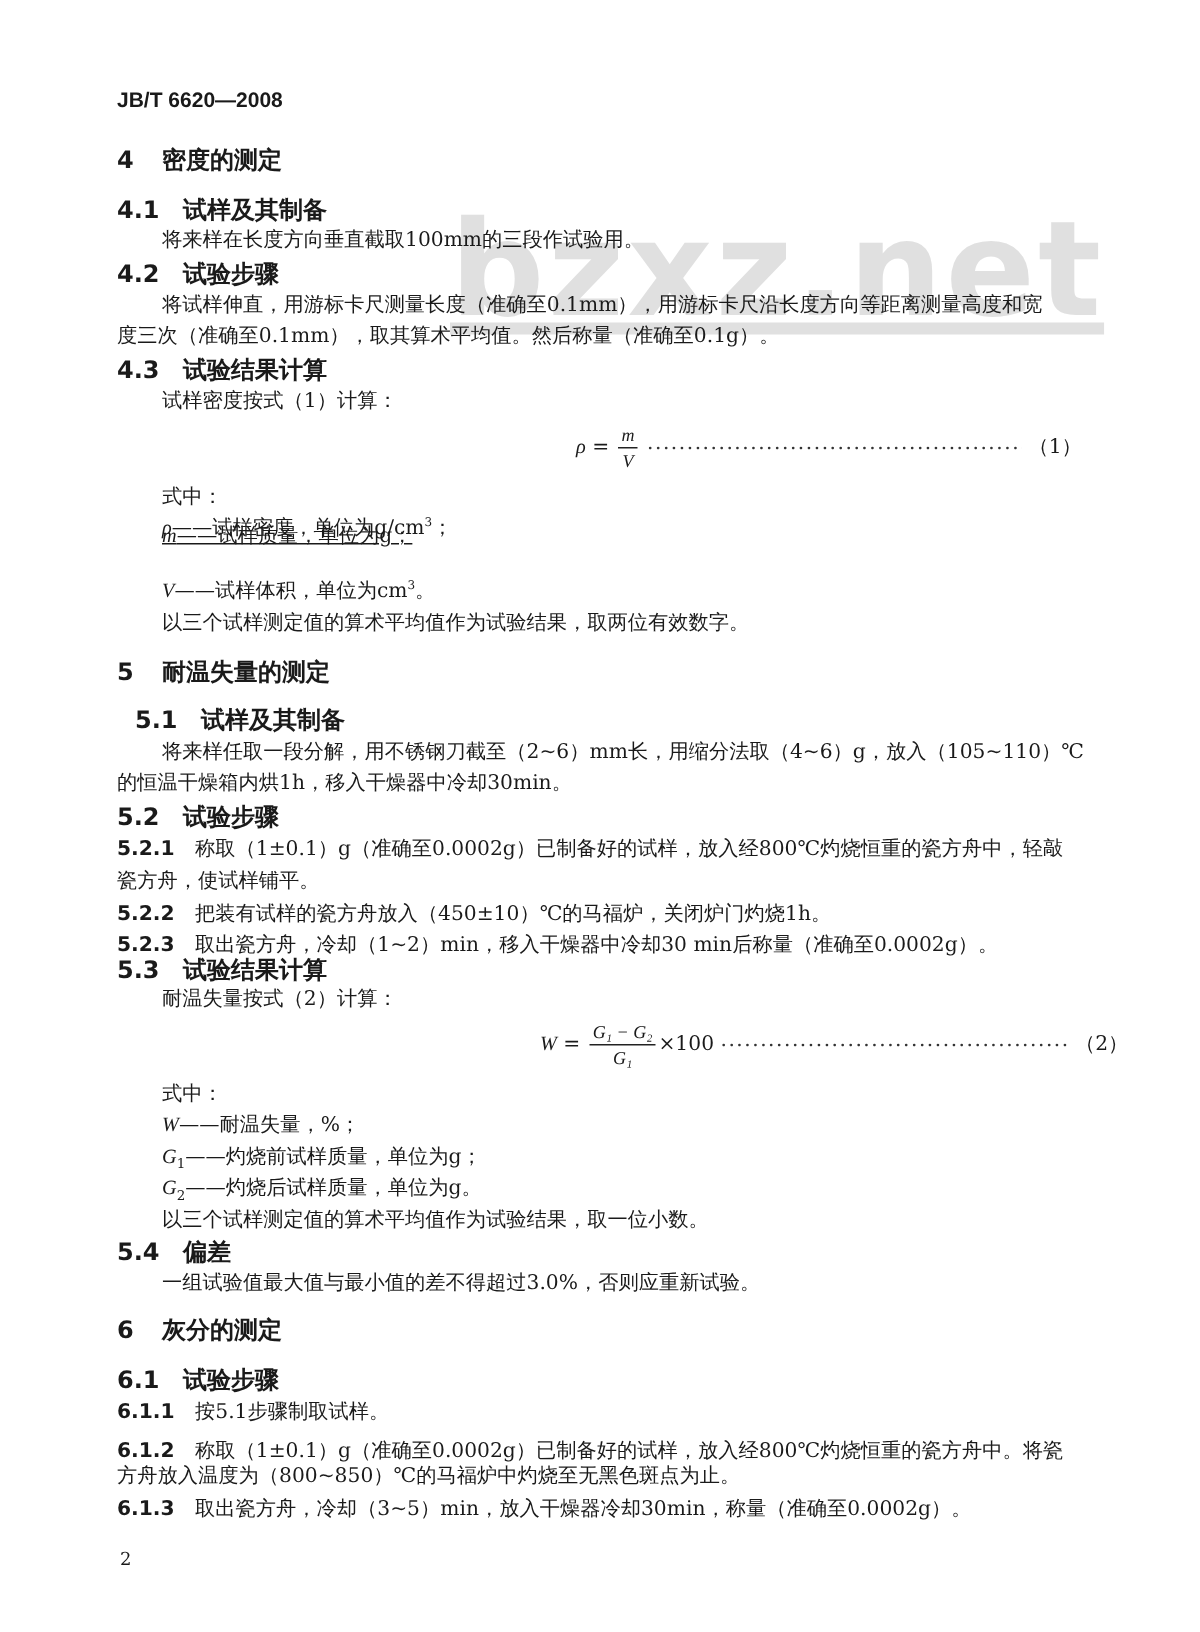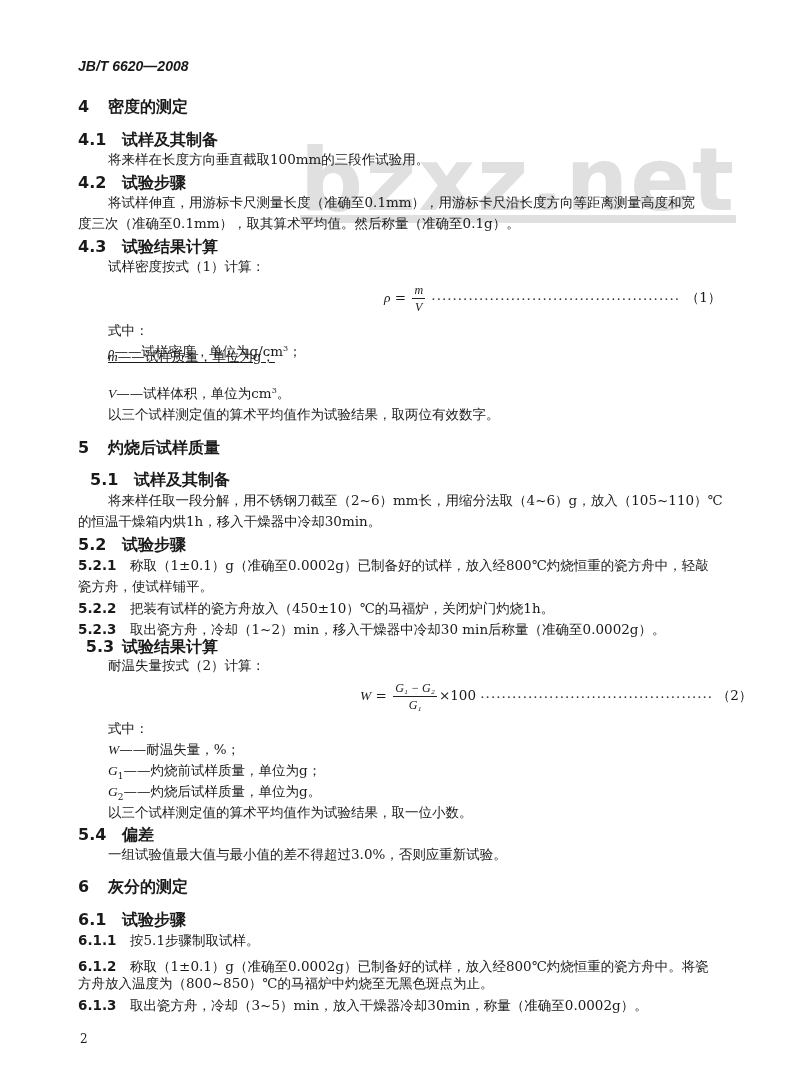--- a/index.html
+++ b/index.html
@@ -27,21 +27,21 @@
   .frac { display: inline-block; vertical-align: middle; text-align: center; margin: 0 2px; }
   .frac .n { display: block; border-bottom: 1px solid #222; padding: 0 2px; line-height: 16px; font-size: 12px; }
   .frac .d { display: block; line-height: 16px; font-size: 12px; }
   .dots { display: inline-block; overflow: hidden; vertical-align: middle; letter-spacing: 1px; color: #333; }
 </style>
 </head>
 <body>
 
 <div class="watermark">bzxz.net</div>
 
-<div class="abs hdr" style="left:78px;top:58px;font-style:italic;">JB/T 6620—2008</div>
+<div class="abs hdr" style="left:78px;top:58px;">JB/T 6620—2008</div>
 
 <div class="abs sec" style="left:78px;top:97px;">
   <span class="num">4</span><span>密度的测定</span>
 </div>
 <div class="abs sec sec2" style="left:78px;top:130px;">
   <span class="num">4.1</span><span>试样及其制备</span>
 </div>
 <div class="abs p" style="left:108px;top:151px;">将来样在长度方向垂直截取100mm的三段作试验用。</div>
 <div class="abs sec sec2" style="left:78px;top:173px;">
   <span class="num">4.2</span><span>试验步骤</span>
@@ -68,41 +68,41 @@
 </div>
 <div class="abs p" style="left:108px;top:348px;text-decoration:underline;">
   <span class="it">m</span><span>——试样质量，单位为g；</span>
 </div>
 <div class="abs p" style="left:108px;top:385px;">
   <span class="it">V</span><span>——试样体积，单位为cm</span><sup>3</sup><span>。</span>
 </div>
 <div class="abs p" style="left:108px;top:406px;">以三个试样测定值的算术平均值作为试验结果，取两位有效数字。</div>
 
 <div class="abs sec" style="left:78px;top:438px;">
-  <span class="num">5</span><span>灼烧后试样质量</span>
+  <span class="num">5</span><span>耐温失量的测定</span>
 </div>
 <div class="abs sec sec2" style="left:90px;top:470px;">
   <span class="num">5.1</span><span>试样及其制备</span>
 </div>
 <div class="abs p" style="left:108px;top:492px;">将来样任取一段分解，用不锈钢刀截至（2~6）mm长，用缩分法取（4~6）g，放入（105~110）℃</div>
 <div class="abs p" style="left:78px;top:513px;">的恒温干燥箱内烘1h，移入干燥器中冷却30min。</div>
 <div class="abs sec sec2" style="left:78px;top:535px;">
   <span class="num">5.2</span><span>试验步骤</span>
 </div>
 <div class="abs p sub" style="left:78px;top:557px;">
   <span class="num">5.2.1</span><span>称取（1±0.1）g（准确至0.0002g）已制备好的试样，放入经800℃灼烧恒重的瓷方舟中，轻敲</span>
 </div>
 <div class="abs p" style="left:78px;top:578px;">瓷方舟，使试样铺平。</div>
 <div class="abs p sub" style="left:78px;top:600px;">
   <span class="num">5.2.2</span><span>把装有试样的瓷方舟放入（450±10）℃的马福炉，关闭炉门灼烧1h。</span>
 </div>
 <div class="abs p sub" style="left:78px;top:621px;">
   <span class="num">5.2.3</span><span>取出瓷方舟，冷却（1~2）min，移入干燥器中冷却30 min后称量（准确至0.0002g）。</span>
 </div>
-<div class="abs sec sec2" style="left:78px;top:637px;text-align:center;">
+<div class="abs sec sec2" style="left:78px;top:637px;">
   <span class="num">5.3</span><span>试验结果计算</span>
 </div>
 <div class="abs p" style="left:108px;top:657px;">耐温失量按式（2）计算：</div>
 <div class="abs p" style="left:360px;top:680px;">
   <span class="it">W</span> =
   <span class="frac">
     <span class="n it">G₁ − G₂</span>
     <span class="d it">G₁</span>
   </span><span>×100</span>
   <span class="dots" style="width:232px;">··················································································</span>

